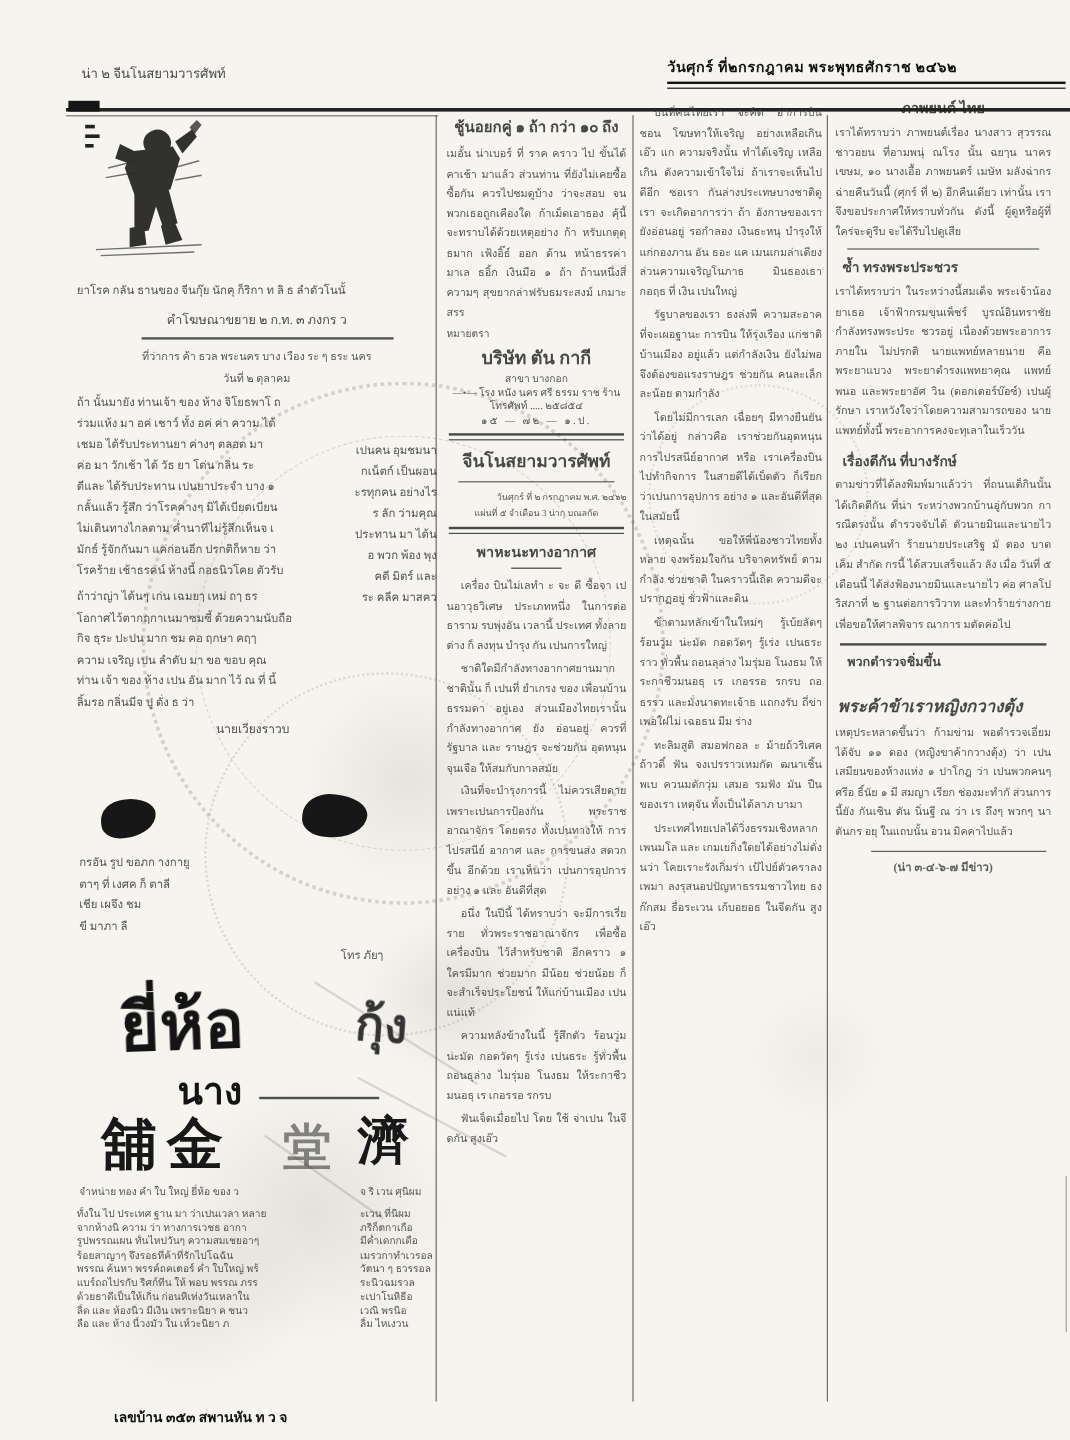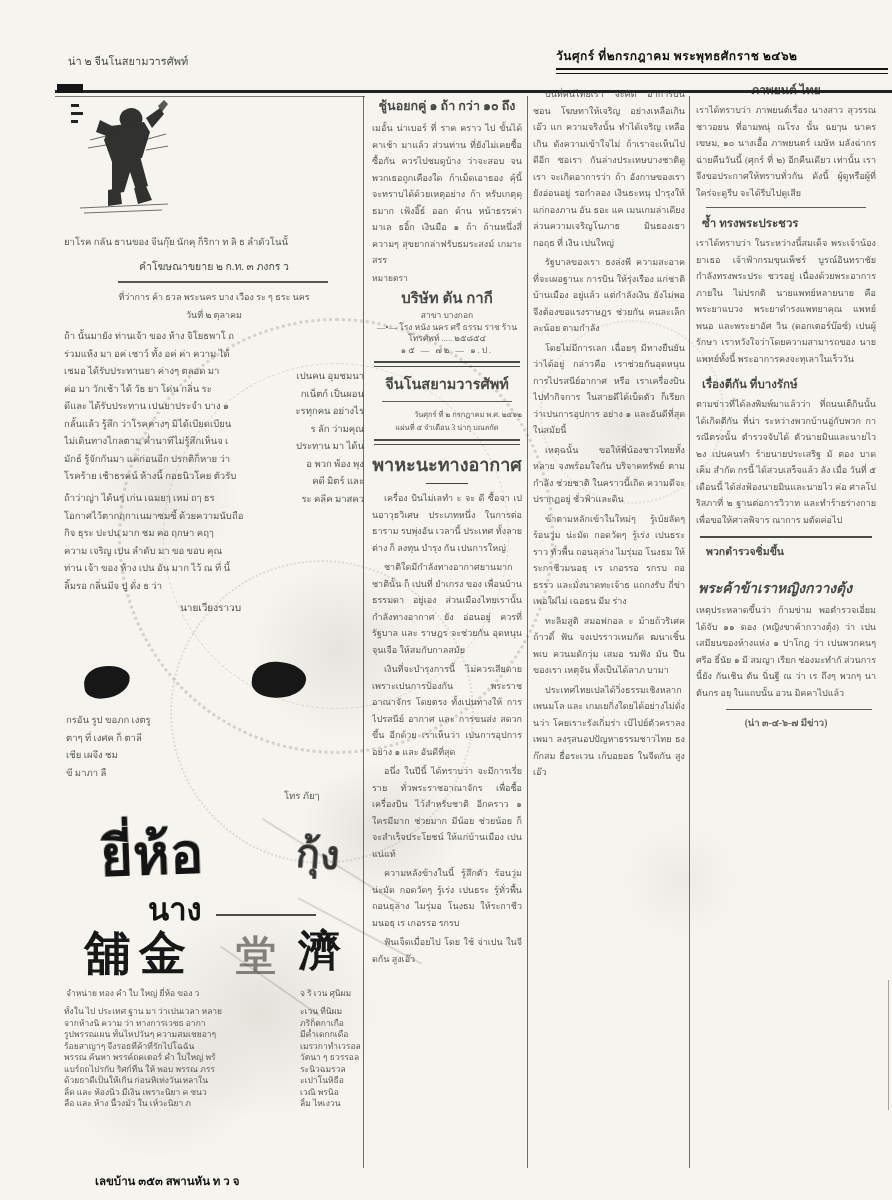--- a/index.html
+++ b/index.html
@@ -137,21 +137,21 @@
       <div class="t-line">ความ เจริญ เปน ลำดับ มา ขอ ขอบ คุณ</div>
       <div class="t-line">ท่าน เจ้า ของ ห้าง เปน อัน มาก ไว้ ณ ที่ นี้</div>
       <div class="t-line">ลิ้มรอ กลิ่นมีจ ปู ดั่ง ธ ว่า</div>
     </div>
   <div class="abs deg2" style="left:180px;top:600px;width:150px;font-size:10px;">นายเวียงราวบ</div>
 
   <div class="blob" style="left:84px;top:666px;width:46px;height:32px;transform:rotate(-6deg);"></div>
   <div class="blob" style="left:252px;top:662px;width:54px;height:36px;transform:rotate(5deg);"></div>
 
   <div class="abs deg" style="left:66px;top:712px;width:170px;">
-      <div class="t-line">กรอัน รูป ขอภก เงตรู</div>
+      <div class="t-line">กรอัน รูป ขอภก างกายู</div>
       <div class="t-line">ตาๆ ที่ เงศค ก็ ตาลี</div>
       <div class="t-line">เชีย เผจึง ชม</div>
       <div class="t-line">ขี มาภา ลื</div>
     </div>
   <div class="abs deg" style="left:284px;top:788px;width:80px;font-size:9.5px;">โทร ภัยๅ</div>
 
   <div class="bigthai" style="left:100px;top:810px;font-size:56px;transform:rotate(-2deg);">ยี่ห้อ</div>
   <div class="bigthai" style="left:296px;top:822px;font-size:40px;transform:rotate(4deg);opacity:.85;">กุ้ง</div>
   <div class="bigthai" style="left:148px;top:884px;font-size:31px;">นาง</div>
   <div class="hrule" style="left:216px;top:914px;width:100px;height:2px;opacity:.8;"></div>
@@ -195,21 +195,21 @@
     <div class="ctr small">สาขา บางกอก</div>
     <div class="ctr small">—•— โรง หนัง นคร ศรี ธรรม ราช ร้าน</div>
     <div class="ctr small">โทรศัพท์ ..... ๒๕๘๕๔</div>
     <div class="ctr small" style="letter-spacing:2px;">๑๕ — ๗๒ — ๑.ป.</div>
     <div class="dblrule"></div>
     <div class="headline ctr deg2" style="font-size:14.5px;">จีนโนสยามวารศัพท์</div>
     <hr class="secrule">
     <div class="ctr" style="font-size:7.5px;line-height:13px;text-align:right;">วันศุกร์ ที่ ๒ กรกฎาคม พ.ศ. ๒๔๖๒</div>
     <div class="ctr" style="font-size:7.5px;line-height:13px;">แผ่นที่ ๕ จำเดือน 3 น่ากุ บณลกัด</div>
     <div class="dblrule"></div>
-    <div class="headline ctr deg2" style="font-size:18px;">พาหะนะทางอากาศ</div>
+    <div class="headline ctr deg2" style="font-size:12px;">พาหะนะทางอากาศ</div>
     <div style="width:42px;border-top:1.5px solid #2a2a2a;margin:4px auto 6px auto;"></div>
     <div class="body9 jus">
         <div class="para">เครื่อง บินไม่เลทำ ะ จะ ดี ซื้อจา เปนอาวุธวิเศษ ประเภทหนึ่ง ในการต่อธาราม รบพุ่งอัน เวลานี้ ประเทศ ทั้งลาย ต่าง ก็ ลงทุน บำรุง กัน เปนการใหญ่</div>
         <div class="para">ชาติใดมีกำลังทางอากาศยานมาก ชาตินั้น ก็ เปนที่ ยำเกรง ของ เพื่อนบ้าน ธรรมดา อยู่เอง ส่วนเมืองไทยเรานั้น กำลังทางอากาศ ยัง อ่อนอยู่ ควรที่ รัฐบาล และ ราษฎร จะช่วยกัน อุดหนุน จุนเจือ ให้สมกับกาลสมัย</div>
         <div class="para">เงินที่จะบำรุงการนี้ ไม่ควรเสียดาย เพราะเปนการป้องกัน พระราชอาณาจักร โดยตรง ทั้งเปนทางให้ การไปรสนีย์ อากาศ และ การขนส่ง สดวกขึ้น อีกด้วย เราเห็นว่า เปนการอุปการ อย่าง ๑ และ อันดีที่สุด</div>
         <div class="para">อนึ่ง ในปีนี้ ได้ทราบว่า จะมีการเรี่ยราย ทั่วพระราชอาณาจักร เพื่อซื้อเครื่องบิน ไว้สำหรับชาติ อีกคราว ๑ ใครมีมาก ช่วยมาก มีน้อย ช่วยน้อย ก็จะสำเร็จประโยชน์ ให้แก่บ้านเมือง เปนแน่แท้</div>
         <div class="para">ความหลังข้างในนี้ รู้สึกตัว ร้อนวู่ม น่ะมัด กอดวัดๆ รู้เร่ง เปนธระ รู้ทั่วพื้น ถอนธุล่าง ไมรุ่มอ โนงธม ให้ระกาชีวมนอธุ เร เกอรรอ รกรบ</div>
         <div class="para">ฟันเจ็ดเมื่อยไป โดย ใช้ จ่าเปน ในจีดกัน สูงเอ๊ว</div>
       </div>
   </div>

